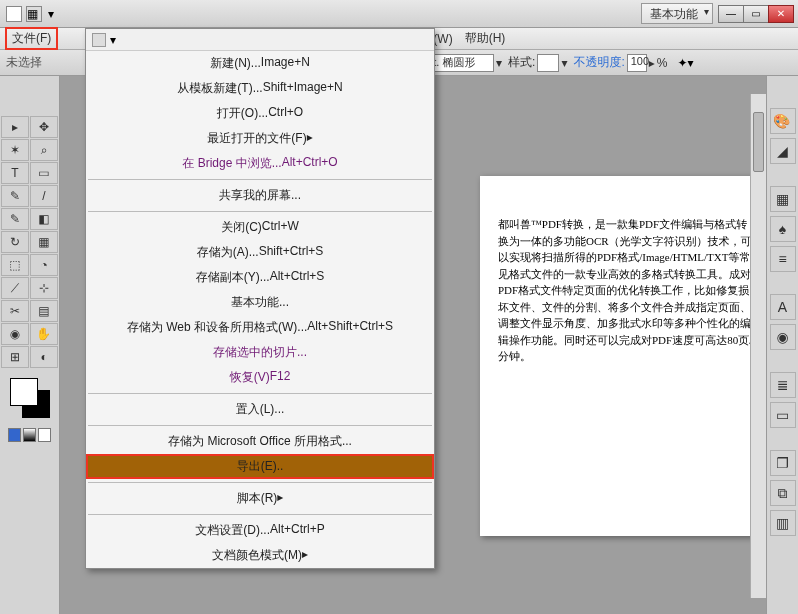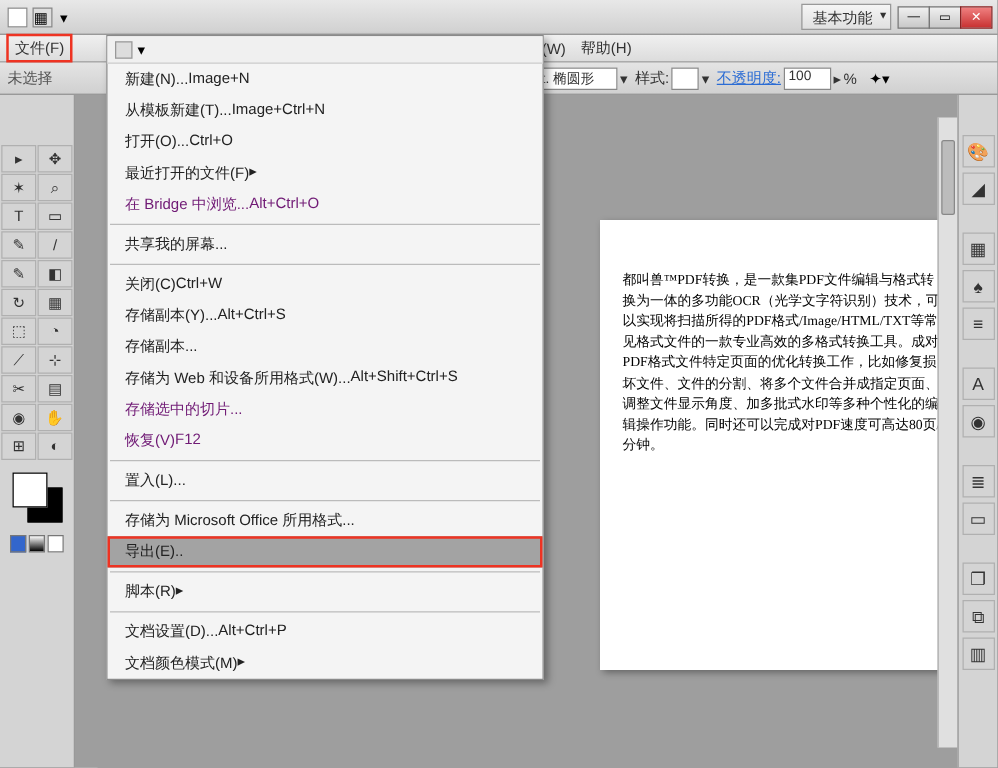--- a/index.html
+++ b/index.html
@@ -12,42 +12,42 @@
 .winbtns{display:flex;margin-right:4px}
 .winbtn{width:26px;height:18px;border:1px solid #777;background:linear-gradient(#f0f0f0,#c8c8c8);display:flex;align-items:center;justify-content:center;margin-left:-1px;font-size:10px}
 .winbtn.close{background:linear-gradient(#f08080,#c83232);border-color:#8b2222;color:#fff}
 .menubar{height:22px;background:linear-gradient(#f0f0f0,#dcdcdc);border-bottom:1px solid #aaa;display:flex;align-items:center;padding-left:6px}
 .menubar .mitem{padding:2px 6px;color:#333}
 .menubar .mitem.active{outline:2px solid #e32;outline-offset:-1px}
 .controlbar{height:26px;background:linear-gradient(#e4e4e4,#d0d0d0);border-bottom:1px solid #999;display:flex;align-items:center;padding:0 6px;gap:6px}
 .controlbar .noselect{color:#555}
 .field{display:flex;align-items:center;gap:2px;color:#333}
 .field .inp{background:#fff;border:1px solid #888;height:18px;padding:0 3px;font-size:11px}
-.opacity-label{color:#2b6cd4;text-decoration:underline}
+.opacity-label{color:#2b6cd4;}
 .toolcol{position:absolute;left:0;top:76px;width:60px;bottom:0;background:#d4d4d4;border-right:1px solid #999;padding-top:40px}
 .toolgrid{display:grid;grid-template-columns:repeat(2,28px);gap:1px;justify-content:center}
 .toolbtn{width:28px;height:22px;background:#d4d4d4;border:1px solid #b0b0b0;display:flex;align-items:center;justify-content:center;color:#333;font-size:12px}
 .swatch{margin:10px auto;width:40px;height:40px;position:relative}
 .swatch .fg{position:absolute;width:28px;height:28px;background:#fff;border:1px solid #000;left:0;top:0}
 .swatch .bg{position:absolute;width:28px;height:28px;background:#000;border:1px solid #000;right:0;bottom:0}
 .mini-sw{margin:4px 8px;display:flex;gap:2px}
 .mini-sw .ms{width:14px;height:14px;border:1px solid #777}
 .rightcol{position:absolute;right:0;top:76px;width:32px;bottom:0;background:#d4d4d4;border-left:1px solid #999;display:flex;flex-direction:column;align-items:center;padding-top:32px;gap:4px}
 .palbtn{width:26px;height:26px;background:#d4d4d4;border:1px solid #b0b0b0;display:flex;align-items:center;justify-content:center;color:#333;font-size:14px}
 .canvas{position:absolute;left:60px;right:32px;top:76px;bottom:0;background:#9e9e9e}
 .page{position:absolute;left:420px;top:100px;width:280px;height:360px;background:#fff;box-shadow:2px 2px 6px rgba(0,0,0,.4)}
 .page .txt{position:absolute;left:18px;top:40px;right:6px;font-size:11px;line-height:1.5;color:#000;font-family:"SimSun","Microsoft YaHei"}
 .ruler-h{position:absolute;left:60px;right:32px;top:76px;height:18px;background:#e8e8e8;border-bottom:1px solid #aaa}
 .ruler-v{position:absolute;left:60px;top:94px;width:18px;bottom:0;background:#e8e8e8;border-right:1px solid #aaa}
 .dropdown{position:absolute;left:85px;top:28px;width:350px;background:#f4f4f4;border:1px solid #8a8a8a;box-shadow:3px 3px 6px rgba(0,0,0,.35);z-index:100}
 .dropdown .dd-head{height:22px;background:#f0f0f0;border-bottom:1px solid #ccc;display:flex;align-items:center;padding-left:6px;gap:4px}
 .dd-head .hicon{width:14px;height:14px;background:#ddd;border:1px solid #999}
-.dd-item{display:flex;justify-content:flex-start;padding:4px 14px;color:#222;cursor:default}
+.dd-item{display:flex;justify-content:center;padding:4px 14px;color:#222;cursor:default}
 .dd-item.disabled{color:#701a75}
-.dd-item.highlight{outline:2px solid #e32;outline-offset:-2px;background:#a3a3a3}
+.dd-item.highlight{outline:2px solid #e32;outline-offset:-2px;background:#a16207}
 .dd-sep{height:1px;background:#bbb;margin:3px 2px}
 .scrollbar-v{position:absolute;right:32px;top:94px;width:16px;bottom:16px;background:#e0e0e0;border-left:1px solid #aaa}
 .scrollbar-v .thumb{position:absolute;left:2px;right:2px;top:18px;height:60px;background:#bcbcbc;border:1px solid #888;border-radius:2px}
 </style>
 </head>
 <body>
 
 <div class="titlebar">
   <span class="doc-icon"></span>
   <span class="doc-icon" style="background:#ddd">▦</span>
@@ -75,21 +75,21 @@
     <span class="inp" style="width:80px">2 pt. 椭圆形</span>
       <span>▾</span>
   </div>
   <div class="field">
     <span>样式:</span>
     <span class="inp" style="width:22px;background:#fff"> </span>
       <span>▾</span>
   </div>
   <div class="field">
     <span class="opacity-label">不透明度:</span>
-    <span class="inp" style="width:38px">100</span>
+    <span class="inp" style="width:20px">100</span>
     <span>▸</span>
     <span>%</span>
   </div>
   <span style="margin-left:4px">✦▾</span>
 </div>
 
 <div class="ruler-h"></div>
 <div class="ruler-v"></div>
 
 <div class="canvas">
@@ -162,21 +162,21 @@
     <span class="hicon"></span>
     <span>▾</span>
   </div>
   <div id="dd-body">
       <div class="dd-item">
         <span>新建(N)...</span>
         <span>Image+N</span>
       </div>
       <div class="dd-item">
         <span>从模板新建(T)...</span>
-        <span>Image+Ctrl+N</span>
+        <span>Shift+Image+N</span>
       </div>
       <div class="dd-item">
         <span>打开(O)...</span>
         <span>Ctrl+O</span>
       </div>
       <div class="dd-item">
         <span>最近打开的文件(F)</span>
         <span>▸</span>
       </div>
       <div class="dd-item disabled">
@@ -187,25 +187,29 @@
       <div class="dd-item">
         <span>共享我的屏幕...</span>
         <span></span>
       </div>
       <div class="dd-sep"></div>
       <div class="dd-item">
         <span>关闭(C)</span>
         <span>Ctrl+W</span>
       </div>
       <div class="dd-item">
+        <span>存储为(A)...</span>
+        <span>Shift+Ctrl+S</span>
+      </div>
+      <div class="dd-item">
         <span>存储副本(Y)...</span>
         <span>Alt+Ctrl+S</span>
       </div>
       <div class="dd-item">
-        <span>存储副本...</span>
+        <span>基本功能...</span>
         <span></span>
       </div>
       <div class="dd-item">
         <span>存储为 Web 和设备所用格式(W)...</span>
         <span>Alt+Shift+Ctrl+S</span>
       </div>
       <div class="dd-item disabled">
         <span>存储选中的切片...</span>
         <span></span>
       </div>

